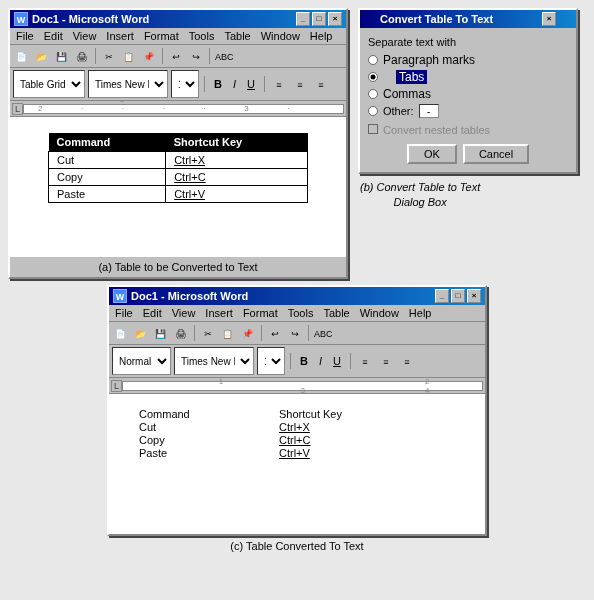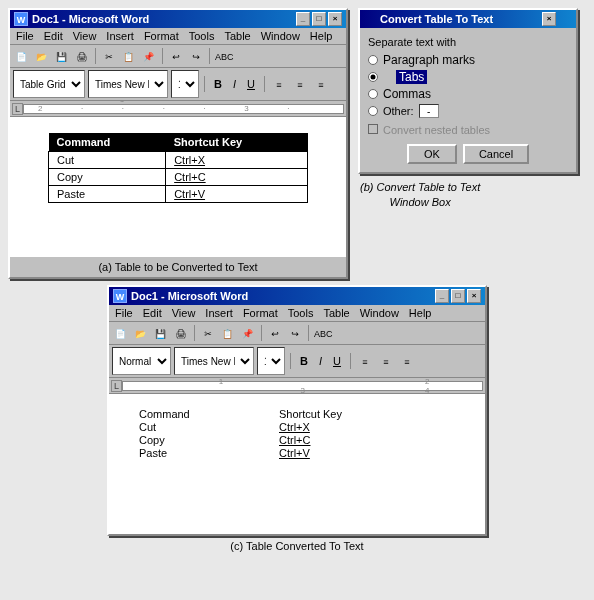--- a/index.html
+++ b/index.html
@@ -495,21 +495,21 @@
 
         <div class="dialog-buttons">
           <button class="dialog-btn">OK</button>
           <button class="dialog-btn">Cancel</button>
         </div>
       </div>
     </div>
 
     <div class="dialog-caption">
       <span>(b) Convert Table to Text</span><br>
-      <span>Window Box</span>
+      <span>Dialog Box</span>
     </div>
   </div>
 </div>
 
 <div class="bottom-section">
   <div class="word-window word-window-bottom">
     <div class="title-bar">
       <div class="title-bar-left">
         <span class="title-icon">W</span>
         <span>Doc1 - Microsoft Word</span>

